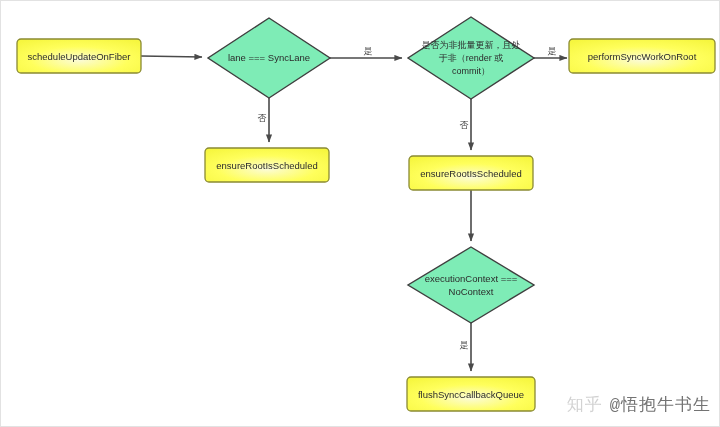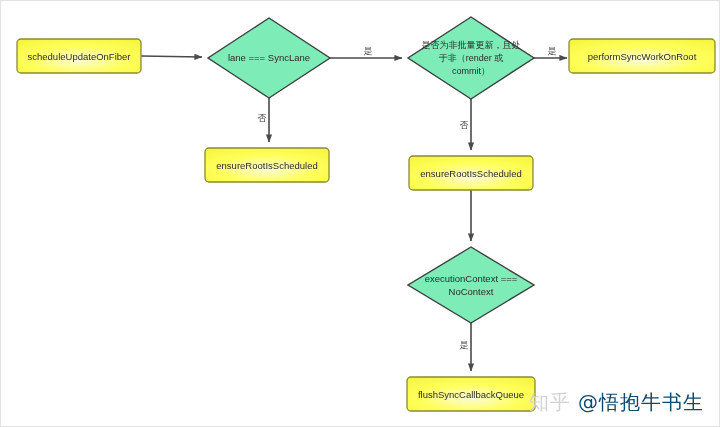--- a/index.html
+++ b/index.html
@@ -50,34 +50,34 @@
     stroke: #8a8a33;
     stroke-width: 1.3;
   }
   .dec-poly {
     fill: #7eecb6;
     stroke: #3f3f3f;
     stroke-width: 1.4;
   }
   #watermark {
     position: absolute;
-    right: 15px;
+    right: 8px;
     bottom: 10px;
     display: flex;
     align-items: center;
     gap: 7px;
     color: #d2d2d2;
-    font-size: 20px;
+    font-size: 17px;
     font-family: "DejaVu Sans", "Liberation Sans", sans-serif;
     letter-spacing: 1px;
     user-select: none;
     white-space: nowrap;
     justify-content: flex-end;
   }
-  #watermark .wm-handle { color: #0c4a6e; }
+  #watermark .wm-handle { color: #737373; font-family: Liberation Mono, monospace; }
 </style>
 </head>
 <body>
 
 <div id="canvas">
 
   <svg id="flow-svg" viewBox="0 0 720 427">
     <defs>
       <linearGradient id="yellowGrad" x1="0" y1="0" x2="0" y2="1">
         <stop offset="0%" stop-color="#ffff3d"></stop>

